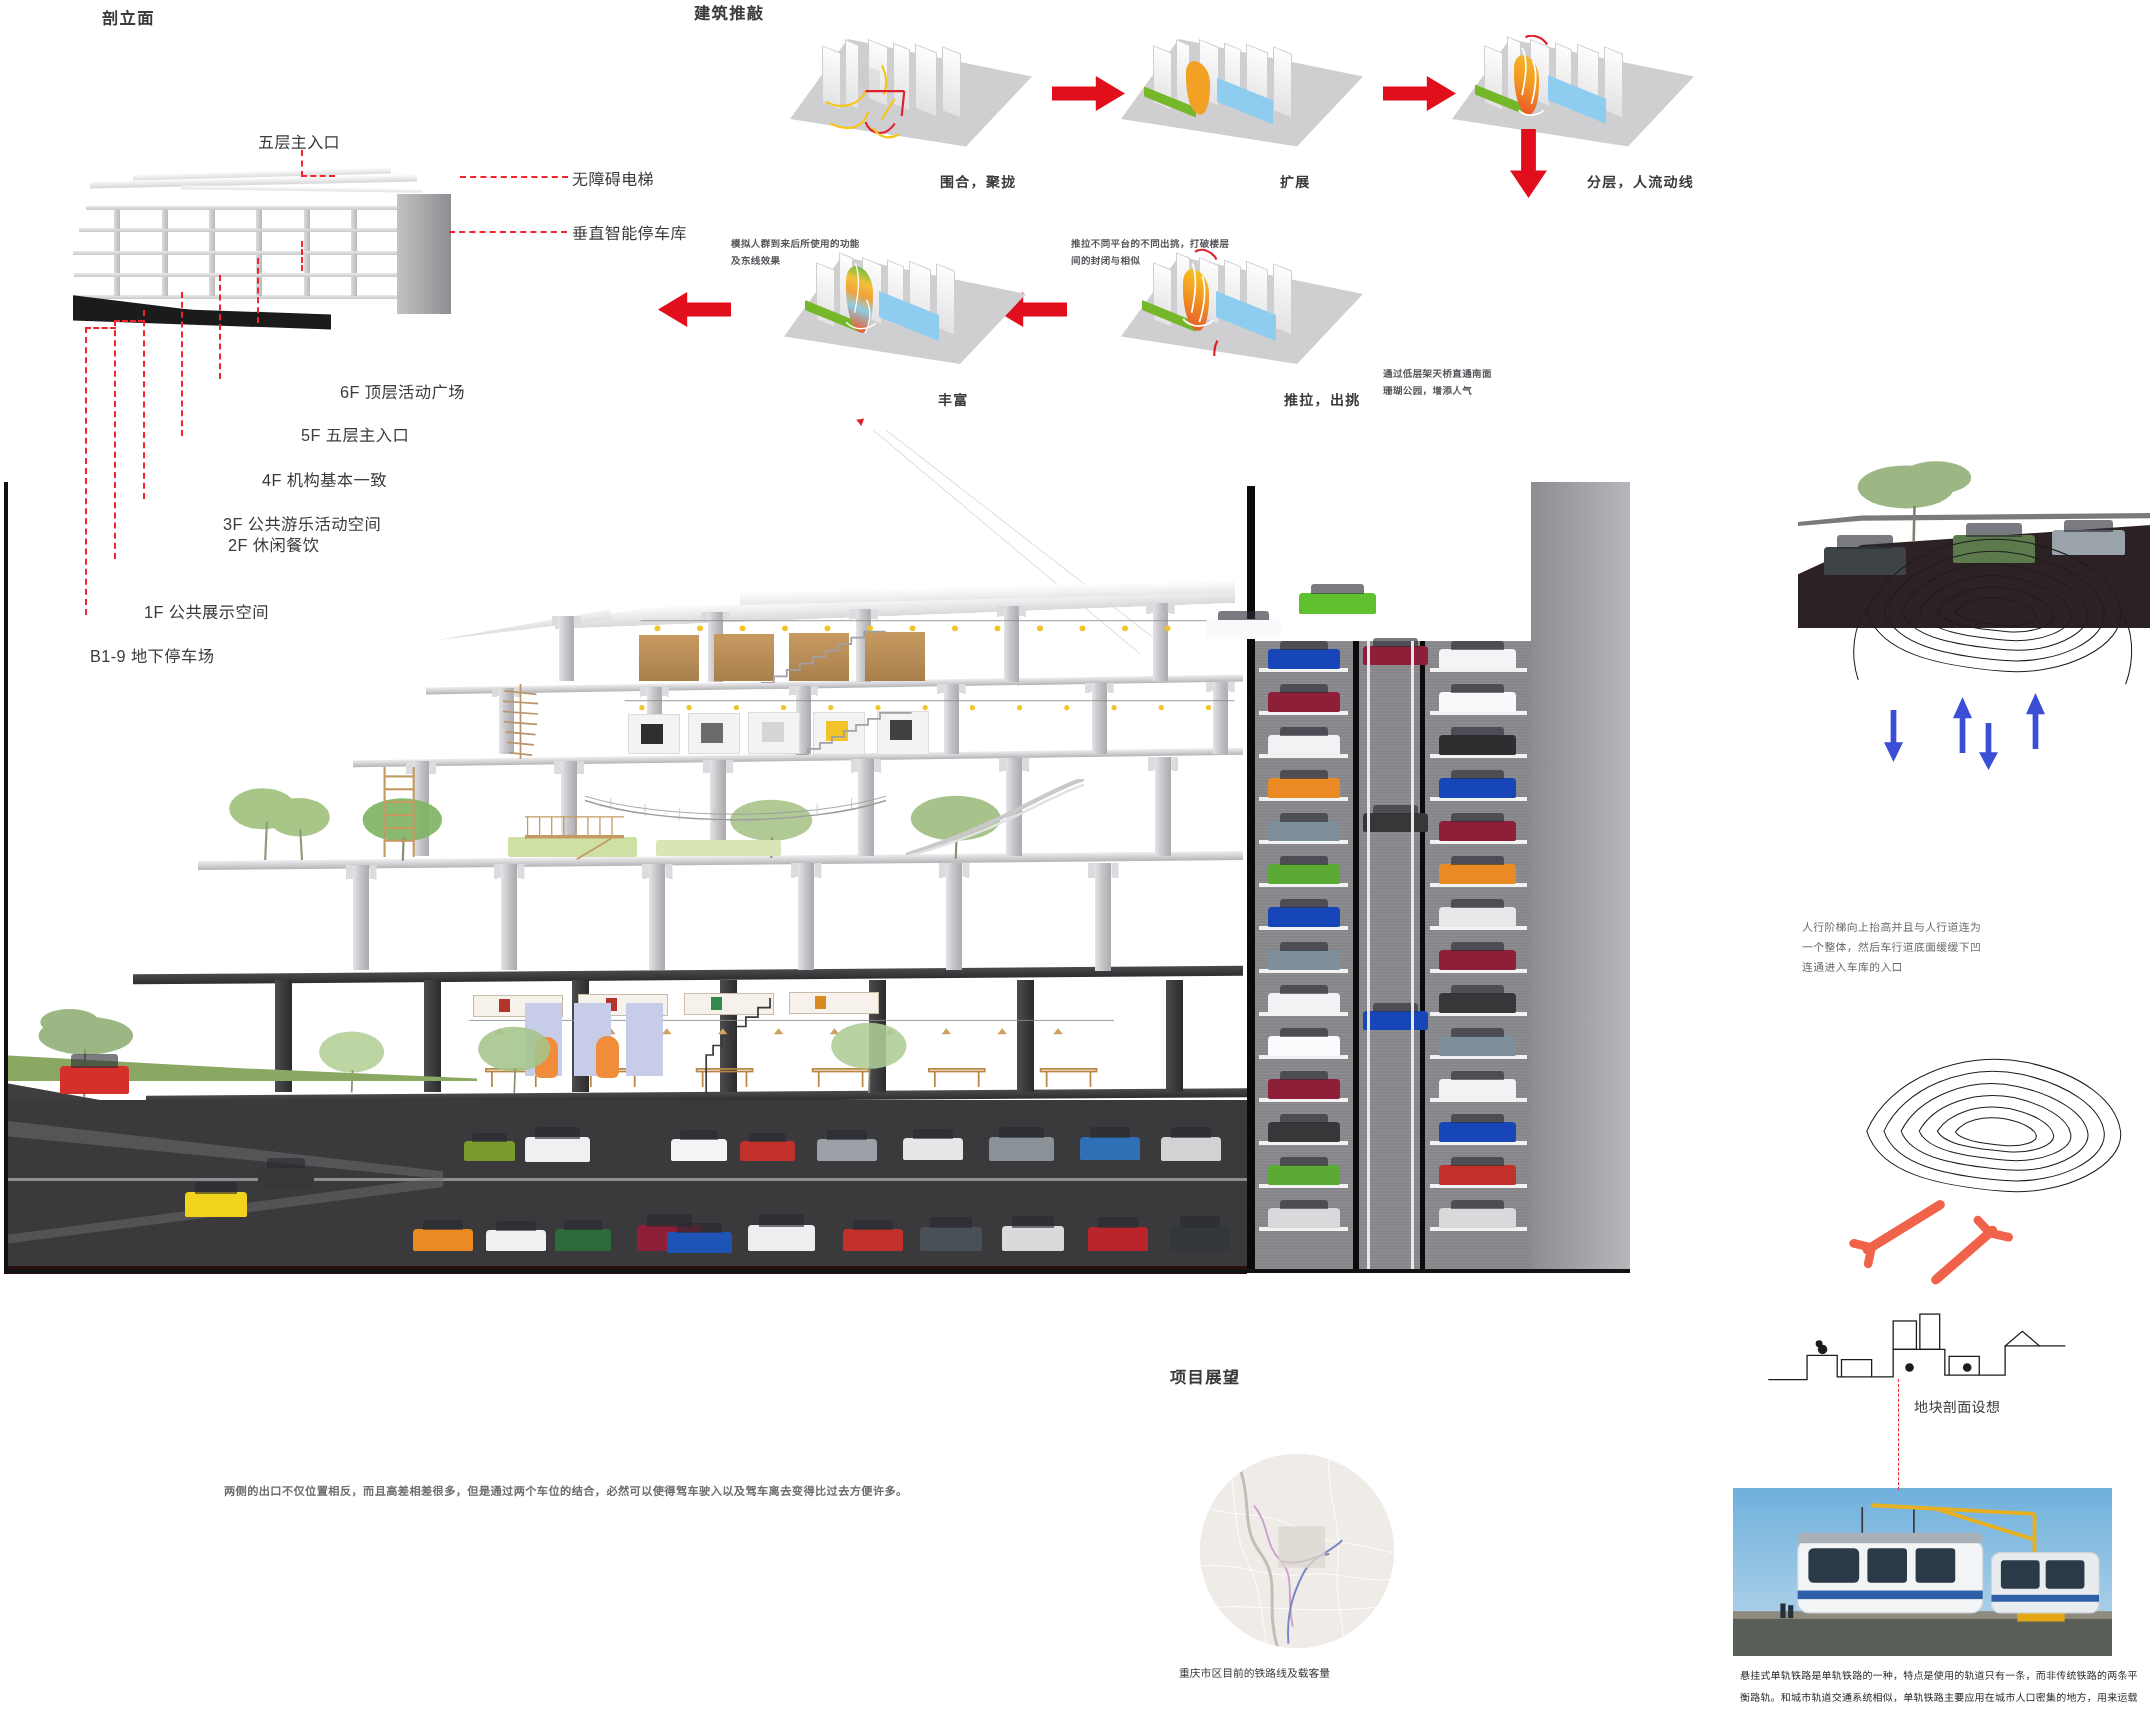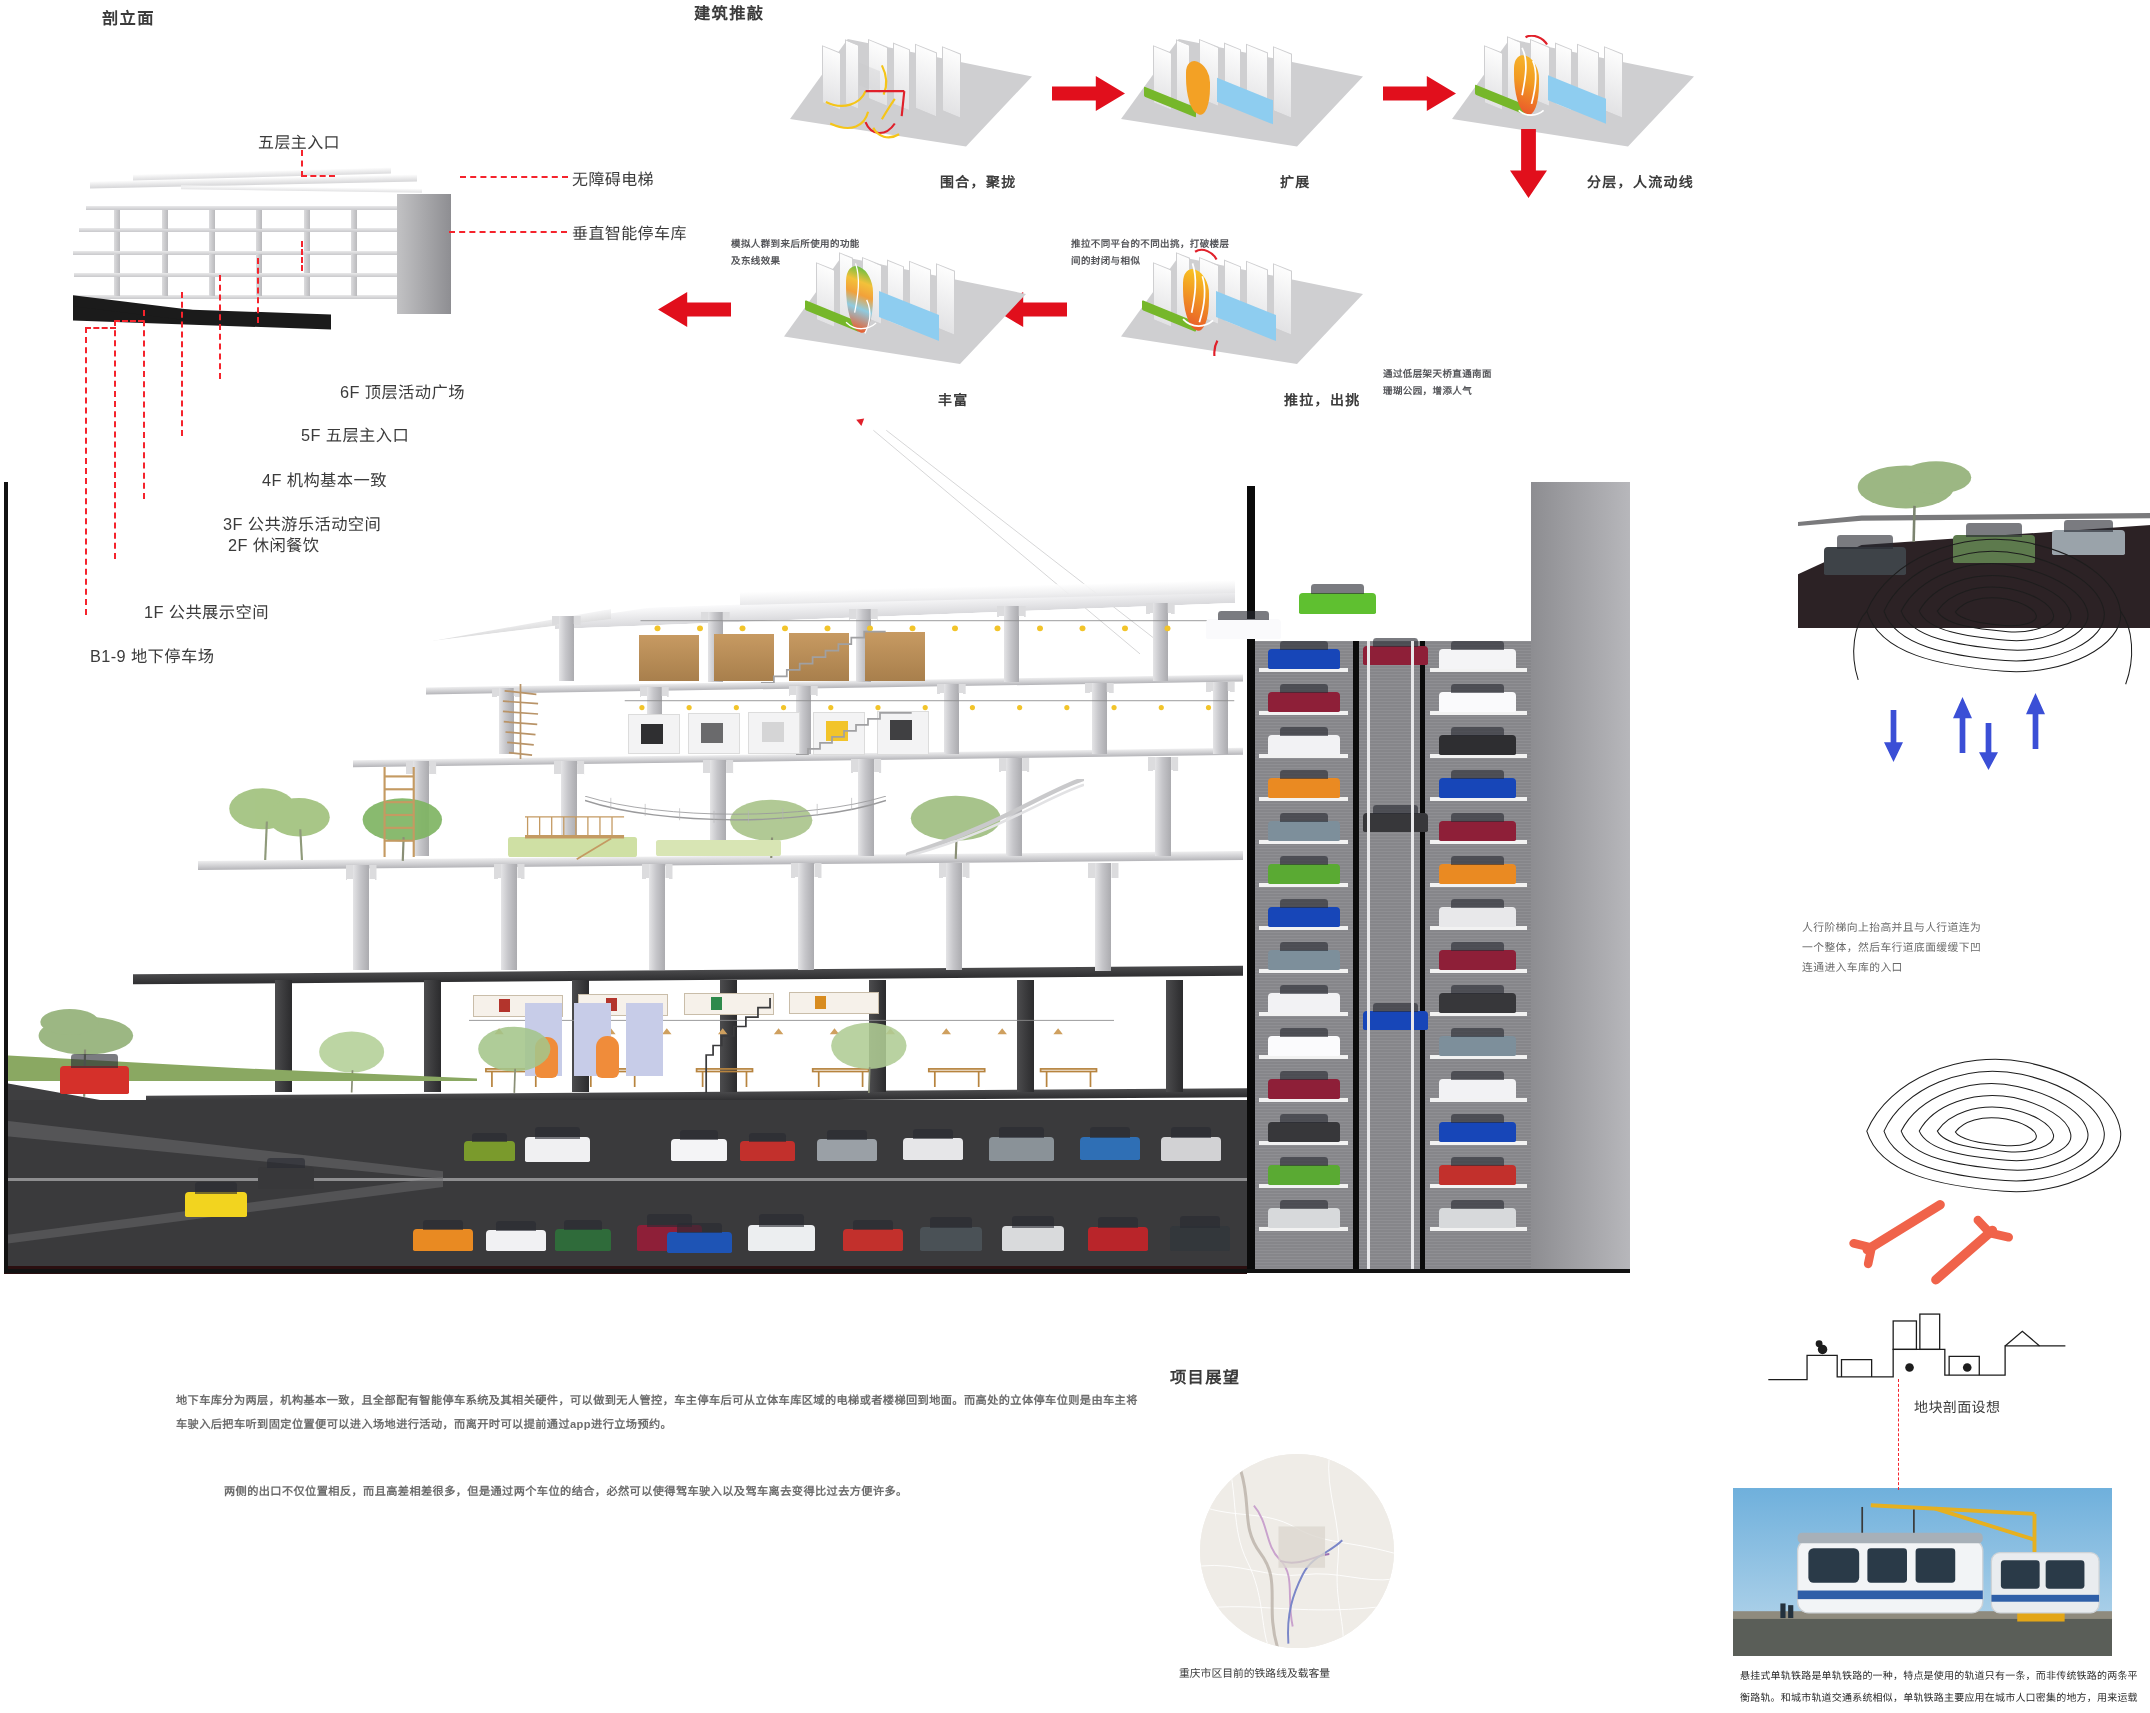--- a/index.html
+++ b/index.html
@@ -840,21 +840,20 @@
         <circle cx="136" cy="126" r="11"></circle>
           <circle cx="128" cy="113" r="8"></circle>
         <circle cx="338" cy="168" r="10"></circle>
           <circle cx="472" cy="168" r="10"></circle>
       </g>
     </svg>
   </div>
   <div class="vdash-thin" style="left:1898px; top:1379px; height:77px;"></div>
   <div class="abs anno-label" style="left:1914px; top:1396px; font-size:14px;">地块剖面设想</div>
 
-  <div class="abs body-text" style="left:176px; top:1389px; width:968px; text-indent:0;">地下车库分为两层，机构基本一致，且全部配有智能停车系统及其相关硬件，可以做到无人管控，车主停车后可从立体车库区域的电梯或者楼梯回到地面。而高处的立体停车位则是由车主将车驶入后把车听到固定位置便可以进入场地进行活动，而离开时可以提前通过app进行立场预约。</div>
   <div class="abs body-text" style="left:176px; top:1480px; width:968px;margin-left:48px;">两侧的出口不仅位置相反，而且高差相差很多，但是通过两个车位的结合，必然可以使得驾车驶入以及驾车离去变得比过去方便许多。</div>
 
   <div class="map-circle" style="left:1200px; top:1454px; width:194px; height:194px;">
     <svg width="194" height="194" viewBox="0 0 450 450">
       <rect width="450" height="450" fill="#efece7"></rect>
       <g stroke="#ffffff" stroke-width="2.2" fill="none" opacity=".9">
         <path d="M0,120 C80,150 150,130 220,170 C290,210 340,200 450,230"></path>
         <path d="M0,260 C90,250 160,290 240,280 C320,270 380,300 450,290"></path>
         <path d="M60,0 C90,90 70,170 110,250 C150,330 140,400 160,450"></path>
         <path d="M300,0 C290,90 330,160 320,250 C310,340 340,400 330,450"></path>

